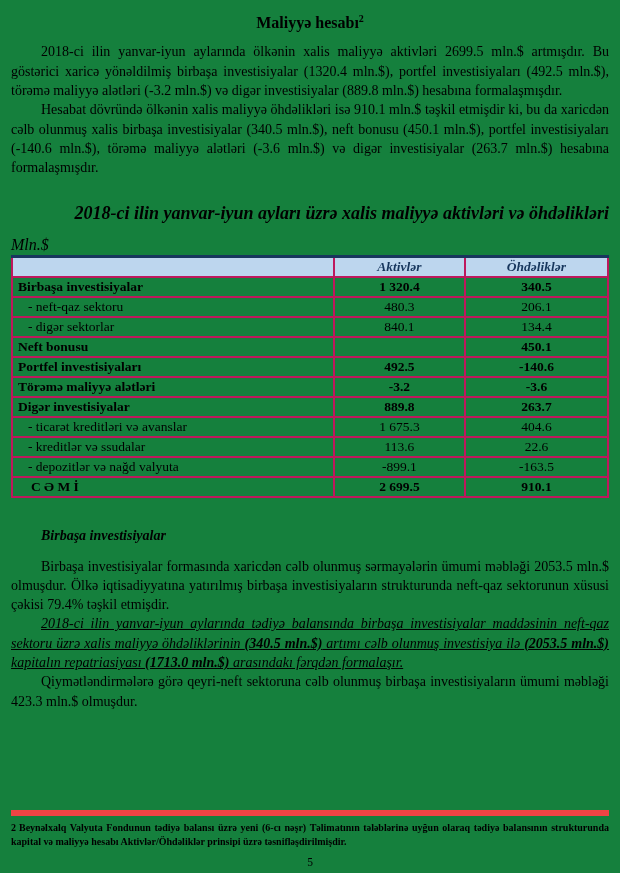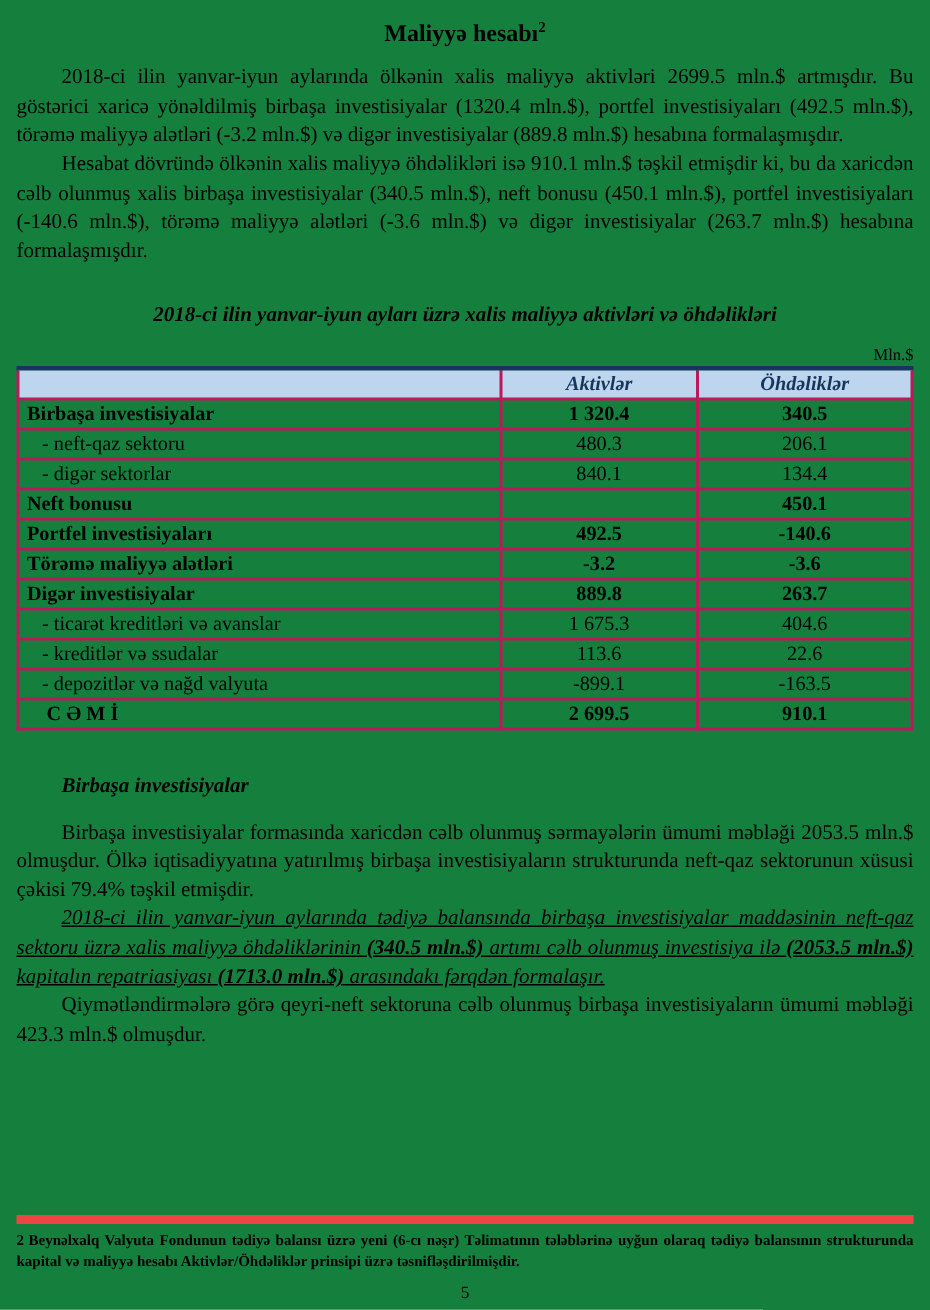--- a/index.html
+++ b/index.html
@@ -28,30 +28,30 @@
   .body-par {
     margin: 0;
     text-align: justify;
     text-indent: 30px;
     line-height: 1.38;
   }
   .p-italic { font-style: italic; text-decoration: underline; }
   .p-italic b { font-weight: bold; }
   .table-title {
     margin-top: 25px;
-    text-align: center;
-    font-weight: bold;
-    font-style: italic;
-    font-size: 14px;
+    text-align: right;
+    font-weight: bold;
+    font-style: italic;
+    font-size: 18px;
   }
   .unit-label {
     margin-top: 12px;
     margin-bottom: 1px;
-    text-align: right;
-    font-size: 11px;
+    font-style: italic;
+    font-size: 16px;
   }
   table.fin-table {
     width: 100%;
     border-collapse: collapse;
     font-size: 13.5px;
     border: 1px solid #000;
     border-top: 3px solid #17365D;
     border-bottom: 1.5px solid #000;
   }
   .fin-table th, .fin-table td {

